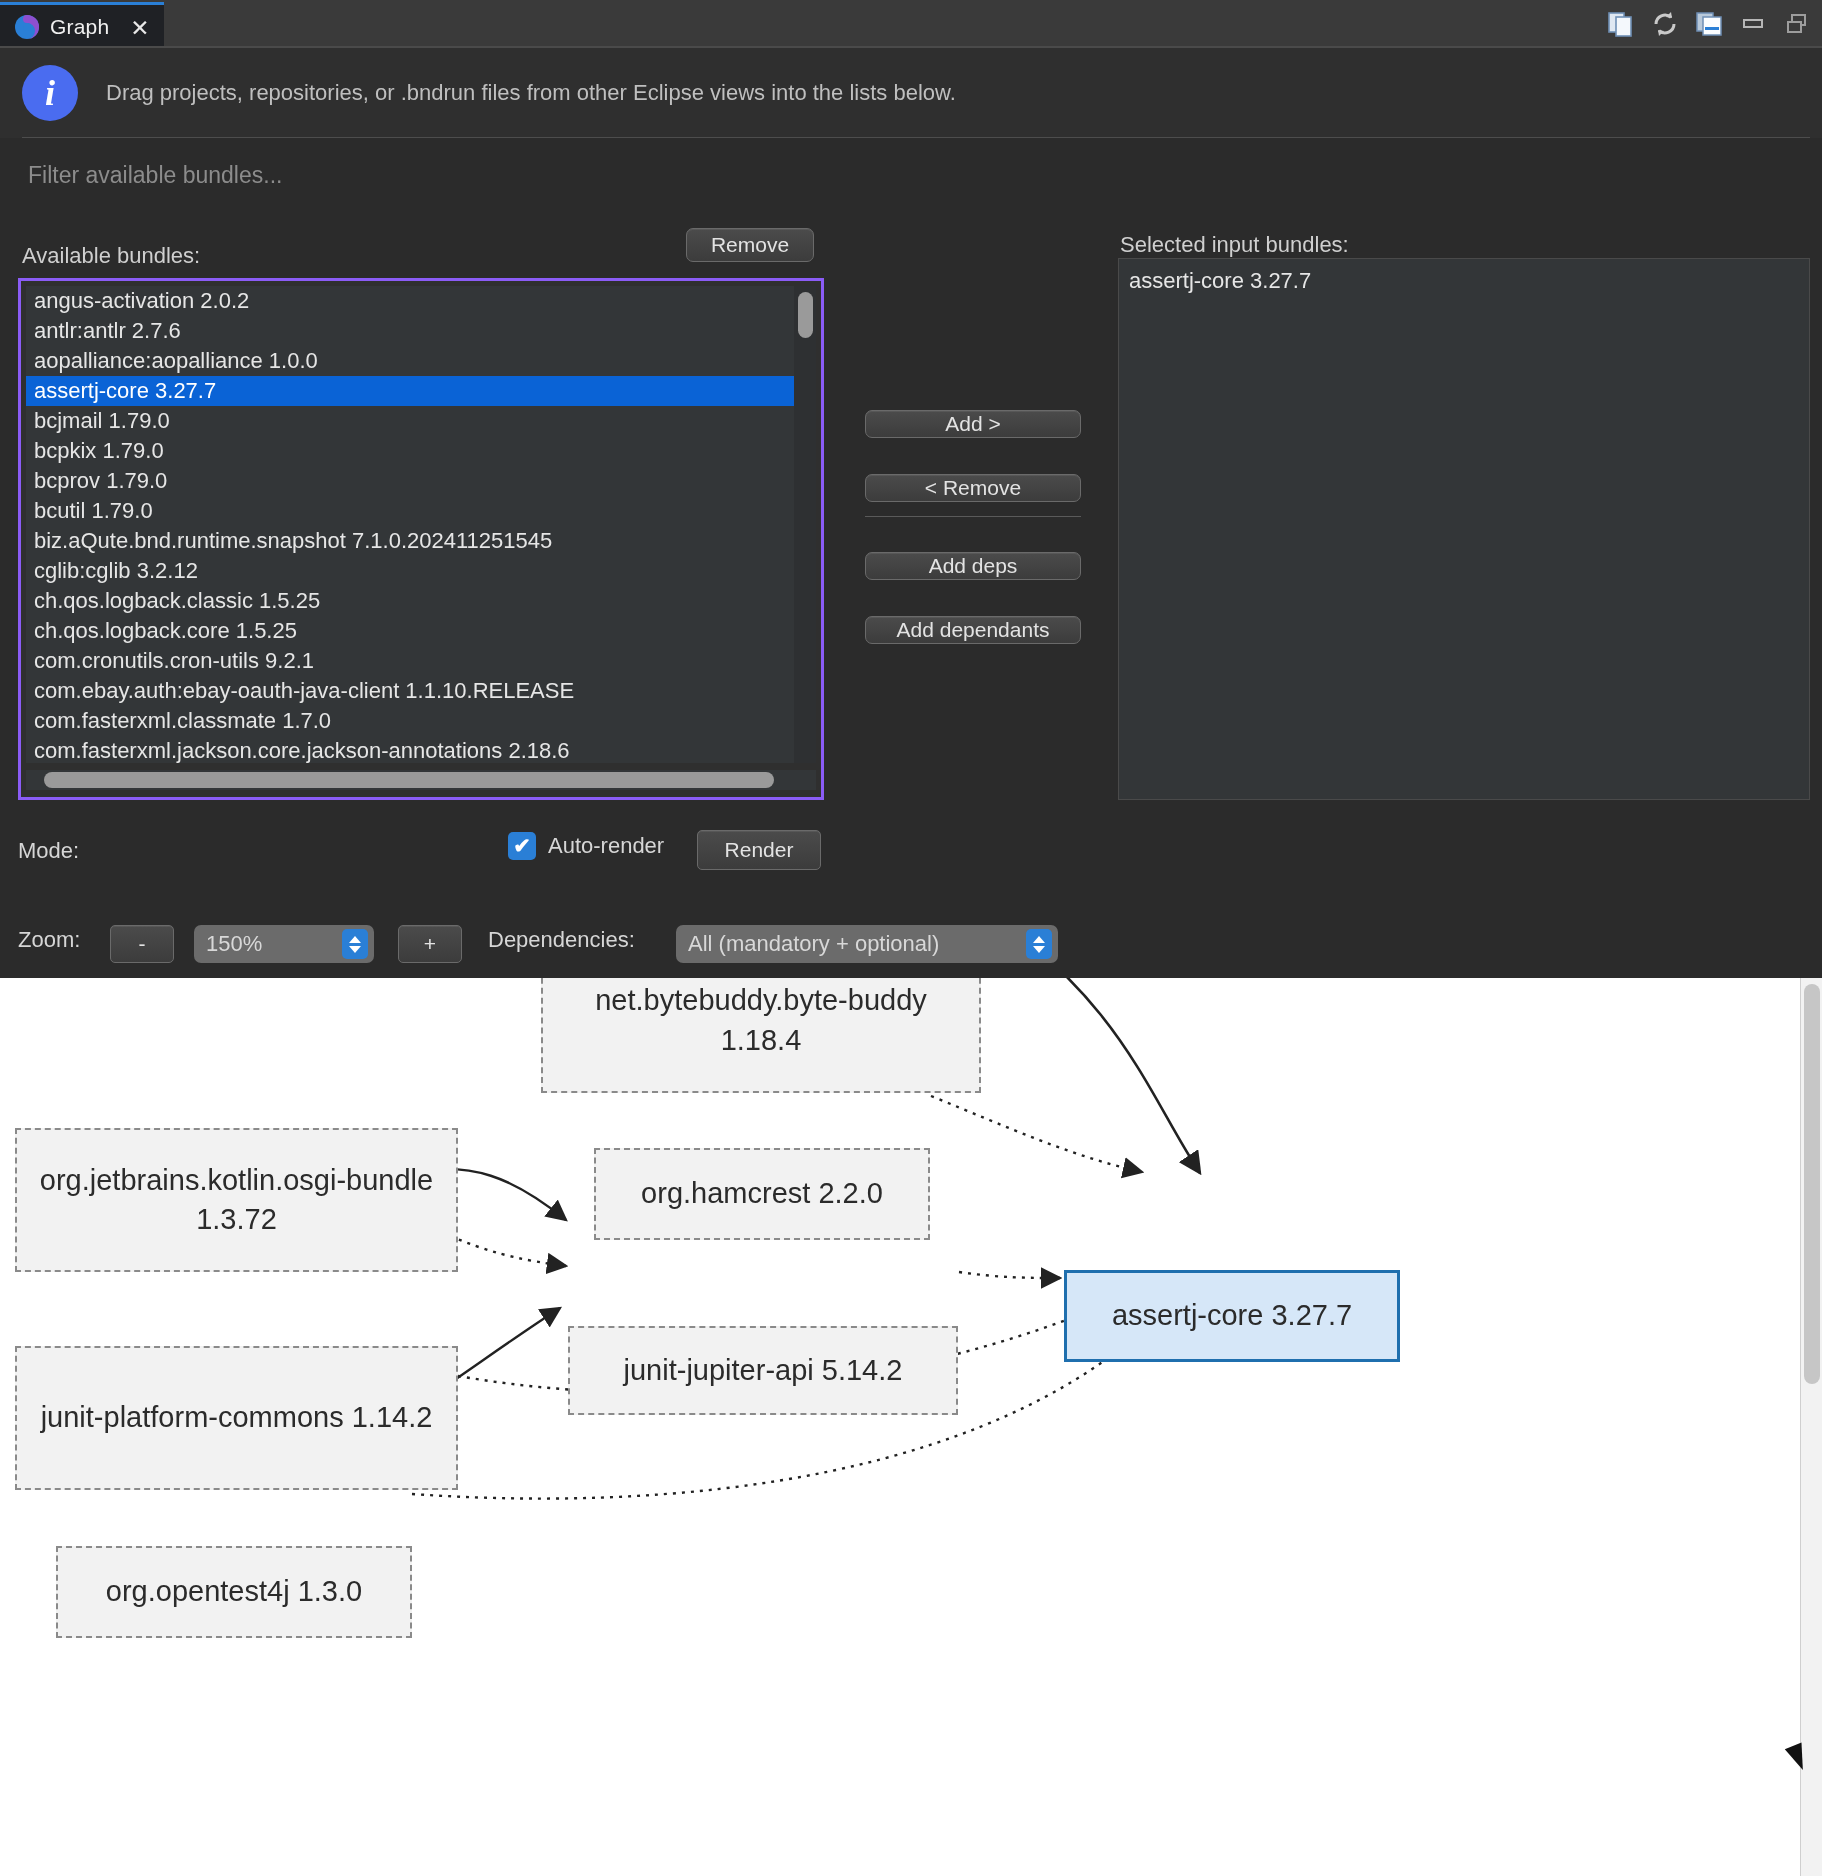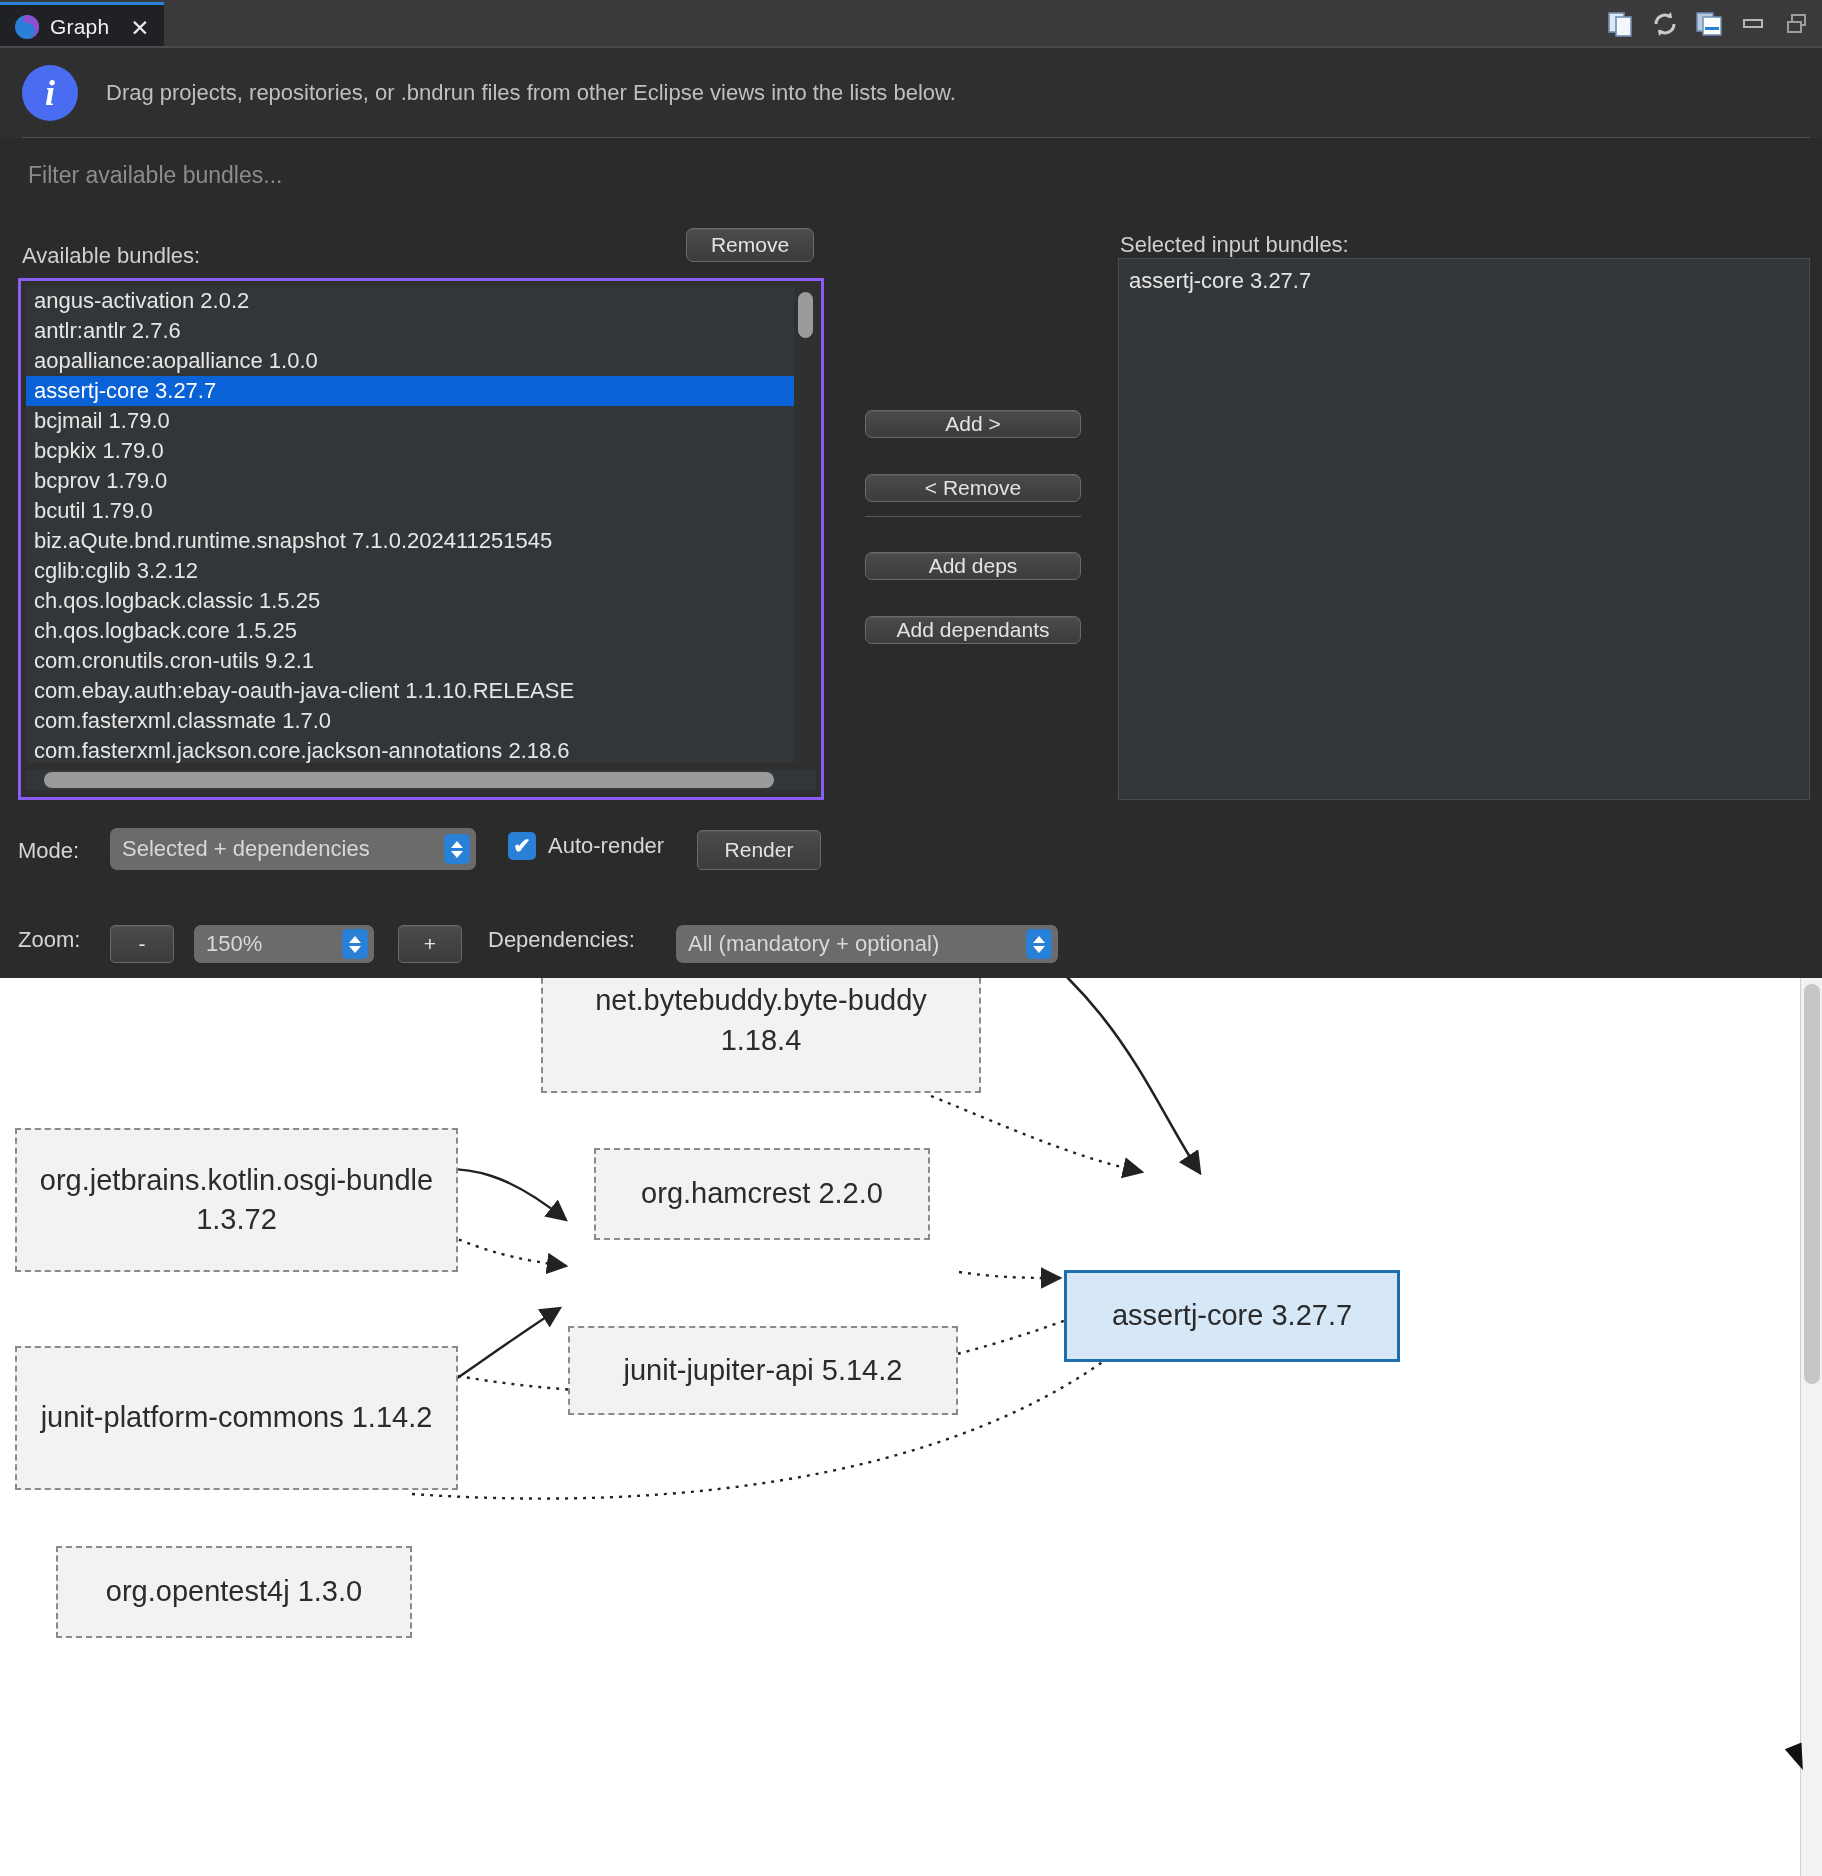--- a/index.html
+++ b/index.html
@@ -346,27 +346,20 @@
   <div class="mid-sep"></div>
 
   <div class="lbl-selected">Selected input bundles:</div>
   <div class="sel-frame">
     <div id="selected-rows">
         <div class="sel-row">assertj-core 3.27.7</div>
       </div>
   </div>
 
   <div class="lbl-mode">Mode:</div>
-  <div class="combo combo-mode">
-    <span>Selected + dependencies</span>
-    <span class="stepper">
-        <i class="up"></i>
-        <i class="down"></i>
-      </span>
-  </div>
   <div class="chk-wrap">
     <span class="chk">✔</span>
     <span class="chk-label">Auto-render</span>
   </div>
   <div class="btn btn-render">Render</div>
 
   <div class="lbl-zoom">Zoom:</div>
   <div class="btn btn-zoom-minus">-</div>
   <div class="combo combo-zoom">
     <span>150%</span>

